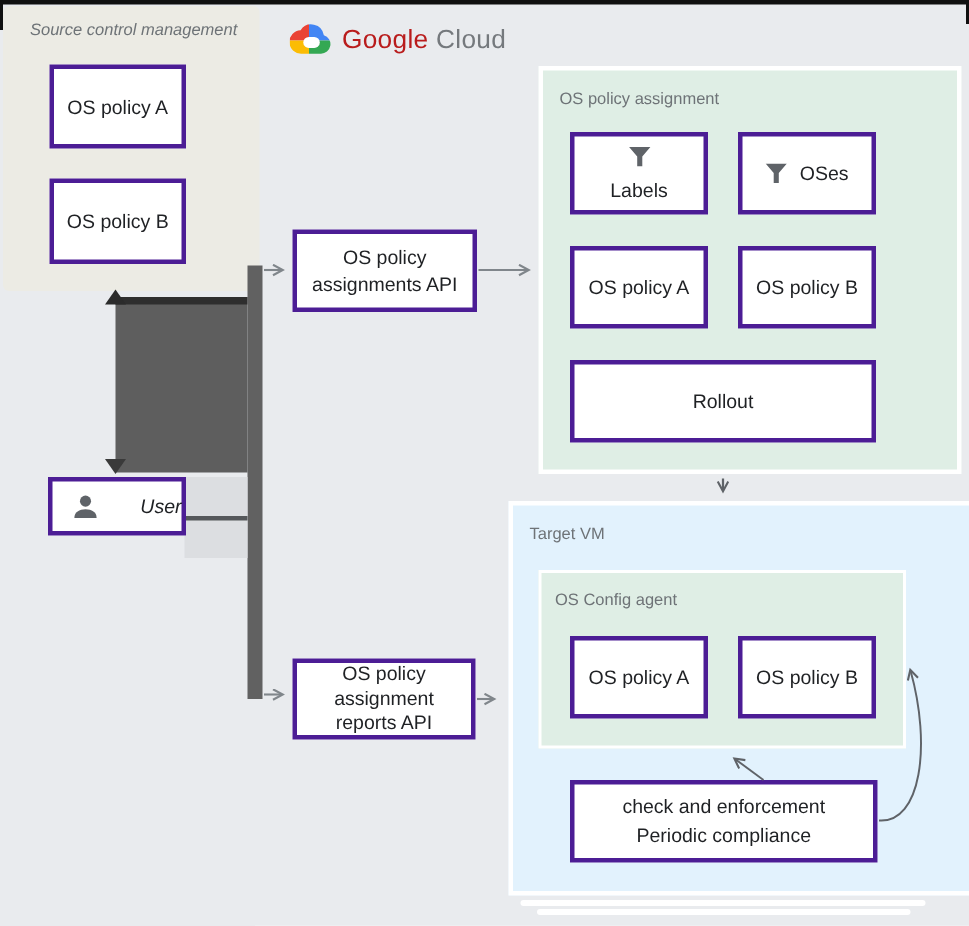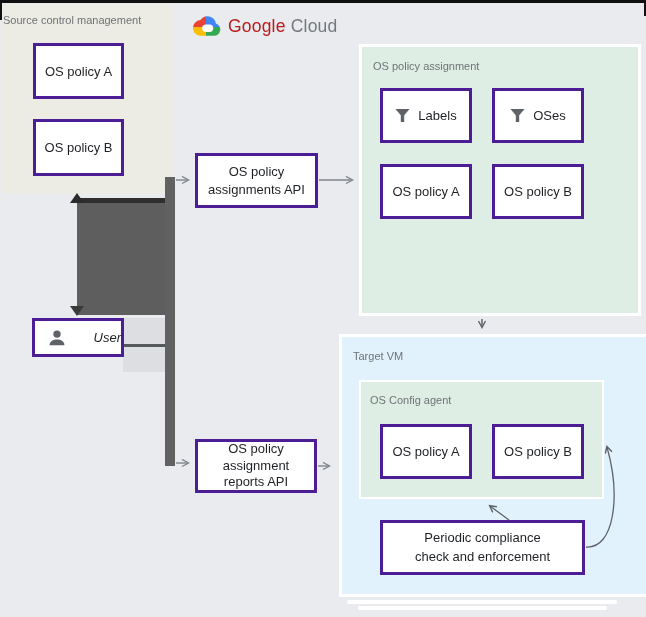--- a/index.html
+++ b/index.html
@@ -58,21 +58,21 @@
 </head>
 <body>
 
 <div id="canvas">
 
   <div class="frame-top"></div>
   <div class="frame-nub-left"></div>
   <div class="frame-nub-right"></div>
 
   <div class="panel src-panel">
-    <div class="panel-label" style="left:1px; top:10px;">Source control management</div>
+    <div class="panel-label" style="left:18px; top:10px;font-style:italic;">Source control management</div>
     <div class="box" style="left:31px; top:39px; width:91px; height:56px;">
       <span>OS policy A</span>
     </div>
     <div class="box" style="left:31px; top:115px; width:91px; height:57px;">
       <span>OS policy B</span>
     </div>
   </div>
 
   <div class="logo">
     <span class="icon">
@@ -118,60 +118,63 @@
   </div>
 
   <div class="box col" style="left:195px; top:439px; width:122px; height:54px; line-height:1.28;">
     <span class="ln">OS policy</span>
     <span class="ln">assignment</span>
     <span class="ln">reports API</span>
   </div>
 
   <div class="panel green-panel" style="left:359px; top:44px; width:282px; height:272px;">
     <div class="panel-label" style="left:11px; top:13px;">OS policy assignment</div>
-    <div class="box" style="left:18px; top:41px; width:92px; height:55px; gap:8px;">
+    <div class="box" style="left:18px; top:41px; width:92px; height:55px; gap:8px;flex-direction:column;">
       <span class="icon">
         <svg width="15" height="13" viewBox="0 0 15 13" fill="#5f6368">
           <polygon points="0.4,0 14.6,0 9.2,6.3 9.2,13 5.8,13 5.8,6.3"></polygon>
         </svg>
       </span>
       <span>Labels</span>
     </div>
     <div class="box" style="left:130px; top:41px; width:92px; height:55px; gap:8px;">
       <span class="icon">
         <svg width="15" height="13" viewBox="0 0 15 13" fill="#5f6368">
           <polygon points="0.4,0 14.6,0 9.2,6.3 9.2,13 5.8,13 5.8,6.3"></polygon>
         </svg>
       </span>
       <span>OSes</span>
     </div>
     <div class="box" style="left:18px; top:117px; width:92px; height:55px;">
       <span>OS policy A</span>
     </div>
     <div class="box" style="left:130px; top:117px; width:92px; height:55px;">
       <span>OS policy B</span>
+    </div>
+    <div class="box" style="left:18px; top:193px; width:204px; height:55px;">
+      <span>Rollout</span>
     </div>
   </div>
 
   <div class="panel blue-panel">
     <div class="panel-label" style="left:11px; top:13px;">Target VM</div>
 
     <div class="panel sub-green">
       <div class="panel-label" style="left:9px; top:12px;">OS Config agent</div>
       <div class="box" style="left:19px; top:42px; width:92px; height:55px;">
         <span>OS policy A</span>
       </div>
       <div class="box" style="left:131px; top:42px; width:92px; height:55px;">
         <span>OS policy B</span>
       </div>
     </div>
 
     <div class="box col" style="left:38px; top:183px; width:205px; height:55px; line-height:1.4;">
+      <span class="ln">check and enforcement</span>
       <span class="ln">Periodic compliance</span>
-      <span class="ln">check and enforcement</span>
     </div>
   </div>
 
   <div class="stack-line l1"></div>
   <div class="stack-line l2"></div>
 
   <svg id="wires" width="646" height="617" viewBox="0 0 646 617">
     <defs>
       <marker id="ahL" markerWidth="10" markerHeight="10" refX="7" refY="4" orient="auto" markerUnits="userSpaceOnUse">
         <path d="M1 0.5 L7.5 4 L1 7.5" fill="none" stroke="#80868b" stroke-width="1.4"></path>

